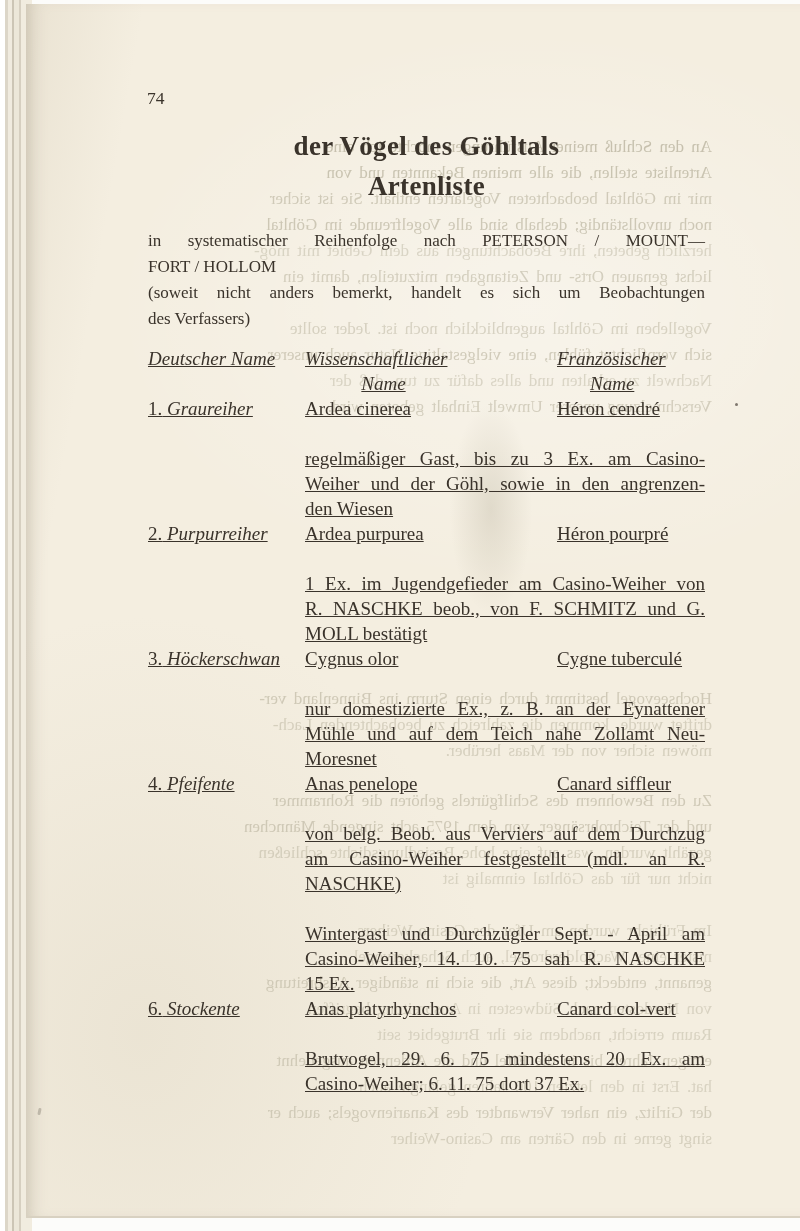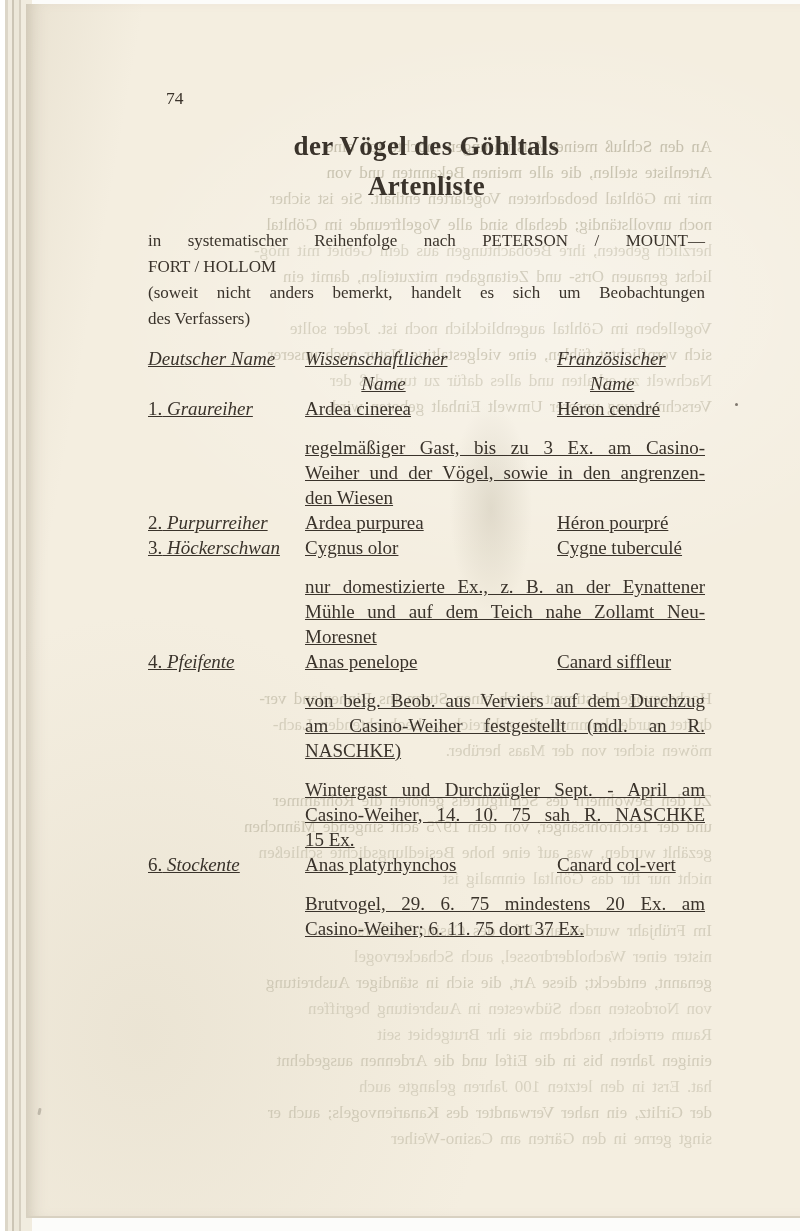--- a/index.html
+++ b/index.html
@@ -40,33 +40,33 @@
   .bleed-line {
     position:absolute; left:0; width:100%;
     font-size:17px; line-height:25px; color:#b7b19c;
     word-spacing:3px; white-space:nowrap; overflow:hidden;
   }
   .bleed-blob {
     position:absolute; left:400px; top:360px; width:130px; height:290px;
     background:radial-gradient(ellipse 55px 140px at 50% 50%, rgba(170,162,140,0.28), rgba(170,162,140,0) 75%);
     pointer-events:none;
   }
-  .page-number { position:absolute; left:140px; top:84px; font-size:17.5px; }
+  .page-number { position:absolute; left:121px; top:84px; font-size:17.5px; }
   .title-block { position:absolute; left:122px; top:122px; width:557px; text-align:center; }
   .title-line { font-size:27px; font-weight:bold; line-height:40px; letter-spacing:0.3px; }
   .intro { position:absolute; left:122px; top:224px; width:557px; font-size:17px; }
   .intro-line { line-height:26px; }
   .just { text-align:justify; text-align-last:justify; }
   .listing { position:absolute; left:122px; top:342px; width:557px; font-size:19px;text-decoration:underline; }
   .trow { display:grid; grid-template-columns:157px 238px 1fr; line-height:25px; }
   .c3 { padding-left:14px; }
   .ital { font-style:italic; }
   .sub2 { display:block; width:157px; text-align:center; }
   .sub3 { padding-left:47px; }
-  .note { margin-left:157px; margin-top:14px; width:400px; }
+  .note { margin-left:157px; margin-top:25px; width:400px; }
   .nline { line-height:25px; }
   .speck1 { position:absolute; left:709px; top:399px; width:3px; height:3px;
     border-radius:50%; background:#6a6259; opacity:0.85; }
   .speck2 { position:absolute; left:12px; top:1104px; width:3px; height:7px;
     background:#8a8275; opacity:0.45; transform:rotate(12deg); border-radius:2px; }
 </style>
 </head>
 <body>
 
 <div class="edge-stack"></div>
@@ -135,29 +135,35 @@
     </div>
 
     <div class="trow">
       <div class="c1"><span>1.</span> <span class="ital">Graureiher</span></div>
       <div class="c2">Ardea cinerea</div>
       <div class="c3">Héron cendré</div>
     </div>
     <div class="note">
 
     <div class="nline just">regelmäßiger Gast, bis zu 3 Ex. am Casino-</div>
-        <div class="nline just">Weiher und der Vögel, sowie in den angrenzen-</div>
+        <div class="nline just">Weiher und der Göhl, sowie in den angrenzen-</div>
         <div class="nline">den Wiesen</div>
       </div>
 
     <div class="trow">
       <div class="c1"><span>2.</span> <span class="ital">Purpurreiher</span></div>
       <div class="c2">Ardea purpurea</div>
       <div class="c3">Héron pourpré</div>
     </div>
+    <div class="note">
+
+    <div class="nline just">1 Ex. im Jugendgefieder am Casino-Weiher von</div>
+        <div class="nline just">R. NASCHKE beob., von F. SCHMITZ und G.</div>
+        <div class="nline">MOLL bestätigt</div>
+      </div>
 
     <div class="trow">
       <div class="c1"><span>3.</span> <span class="ital">Höckerschwan</span></div>
       <div class="c2">Cygnus olor</div>
       <div class="c3">Cygne tuberculé</div>
     </div>
     <div class="note">
 
     <div class="nline just">nur domestizierte Ex., z. B. an der Eynattener</div>
         <div class="nline just">Mühle und auf dem Teich nahe Zollamt Neu-</div>

